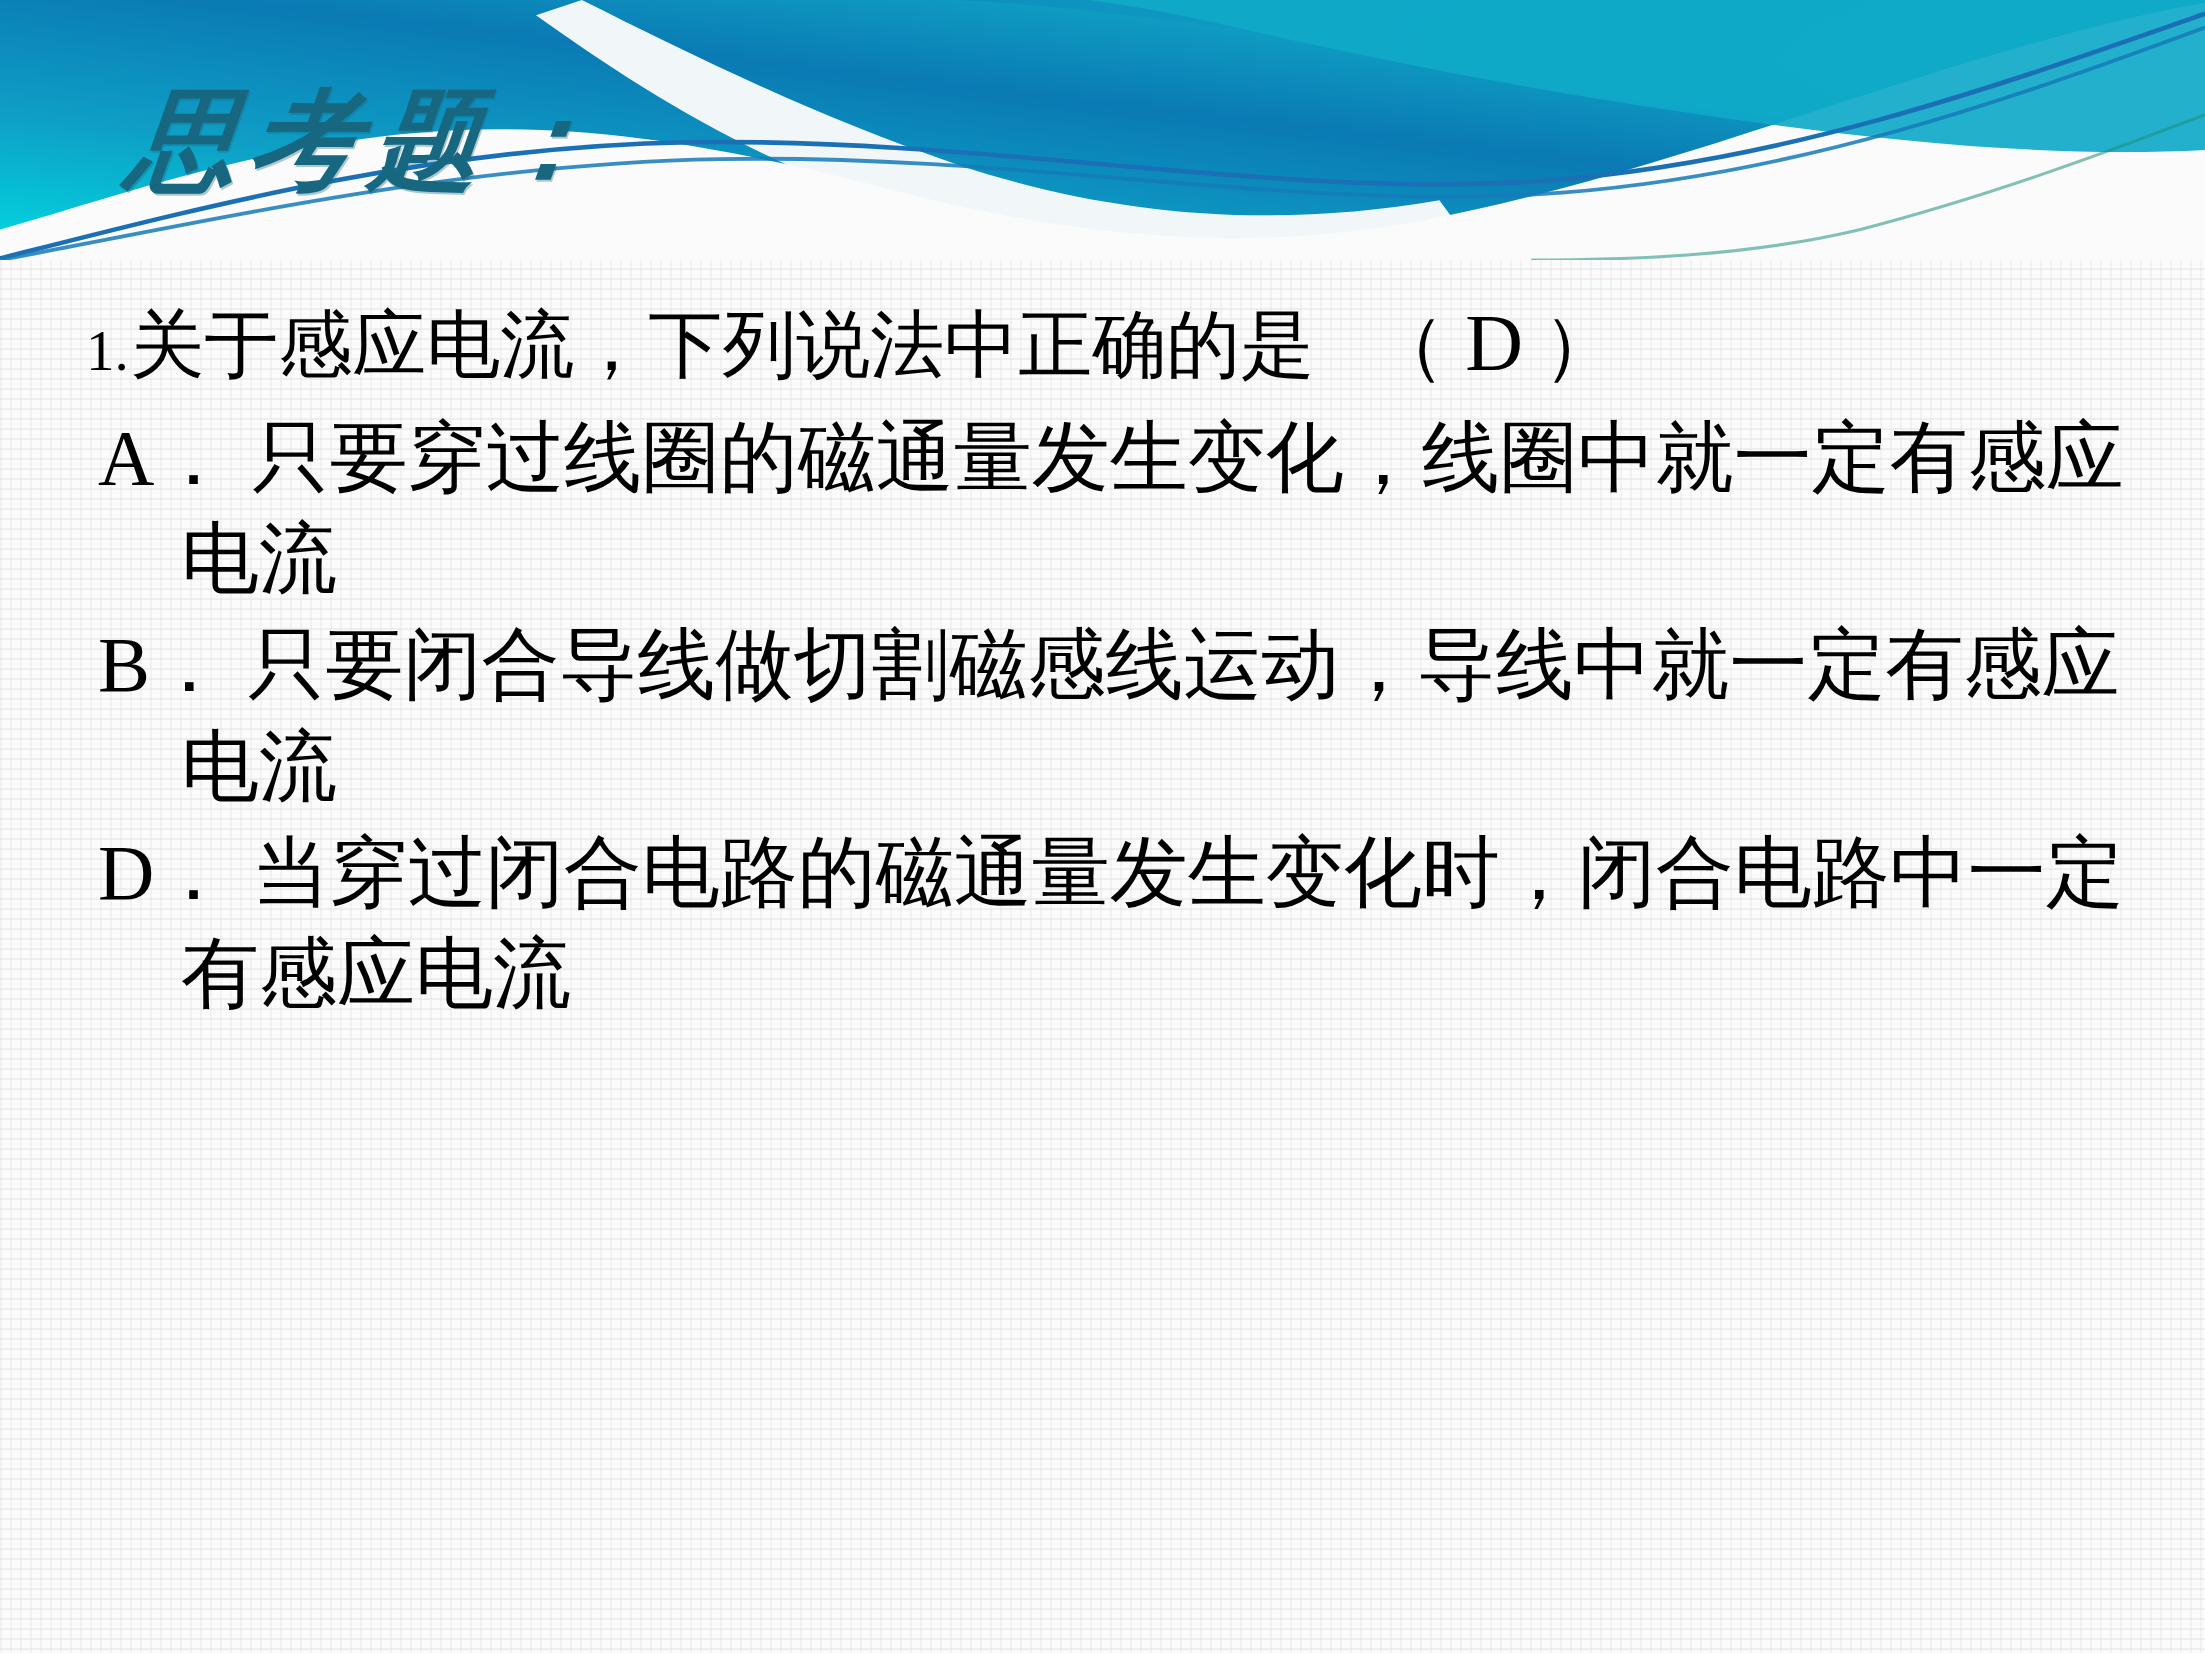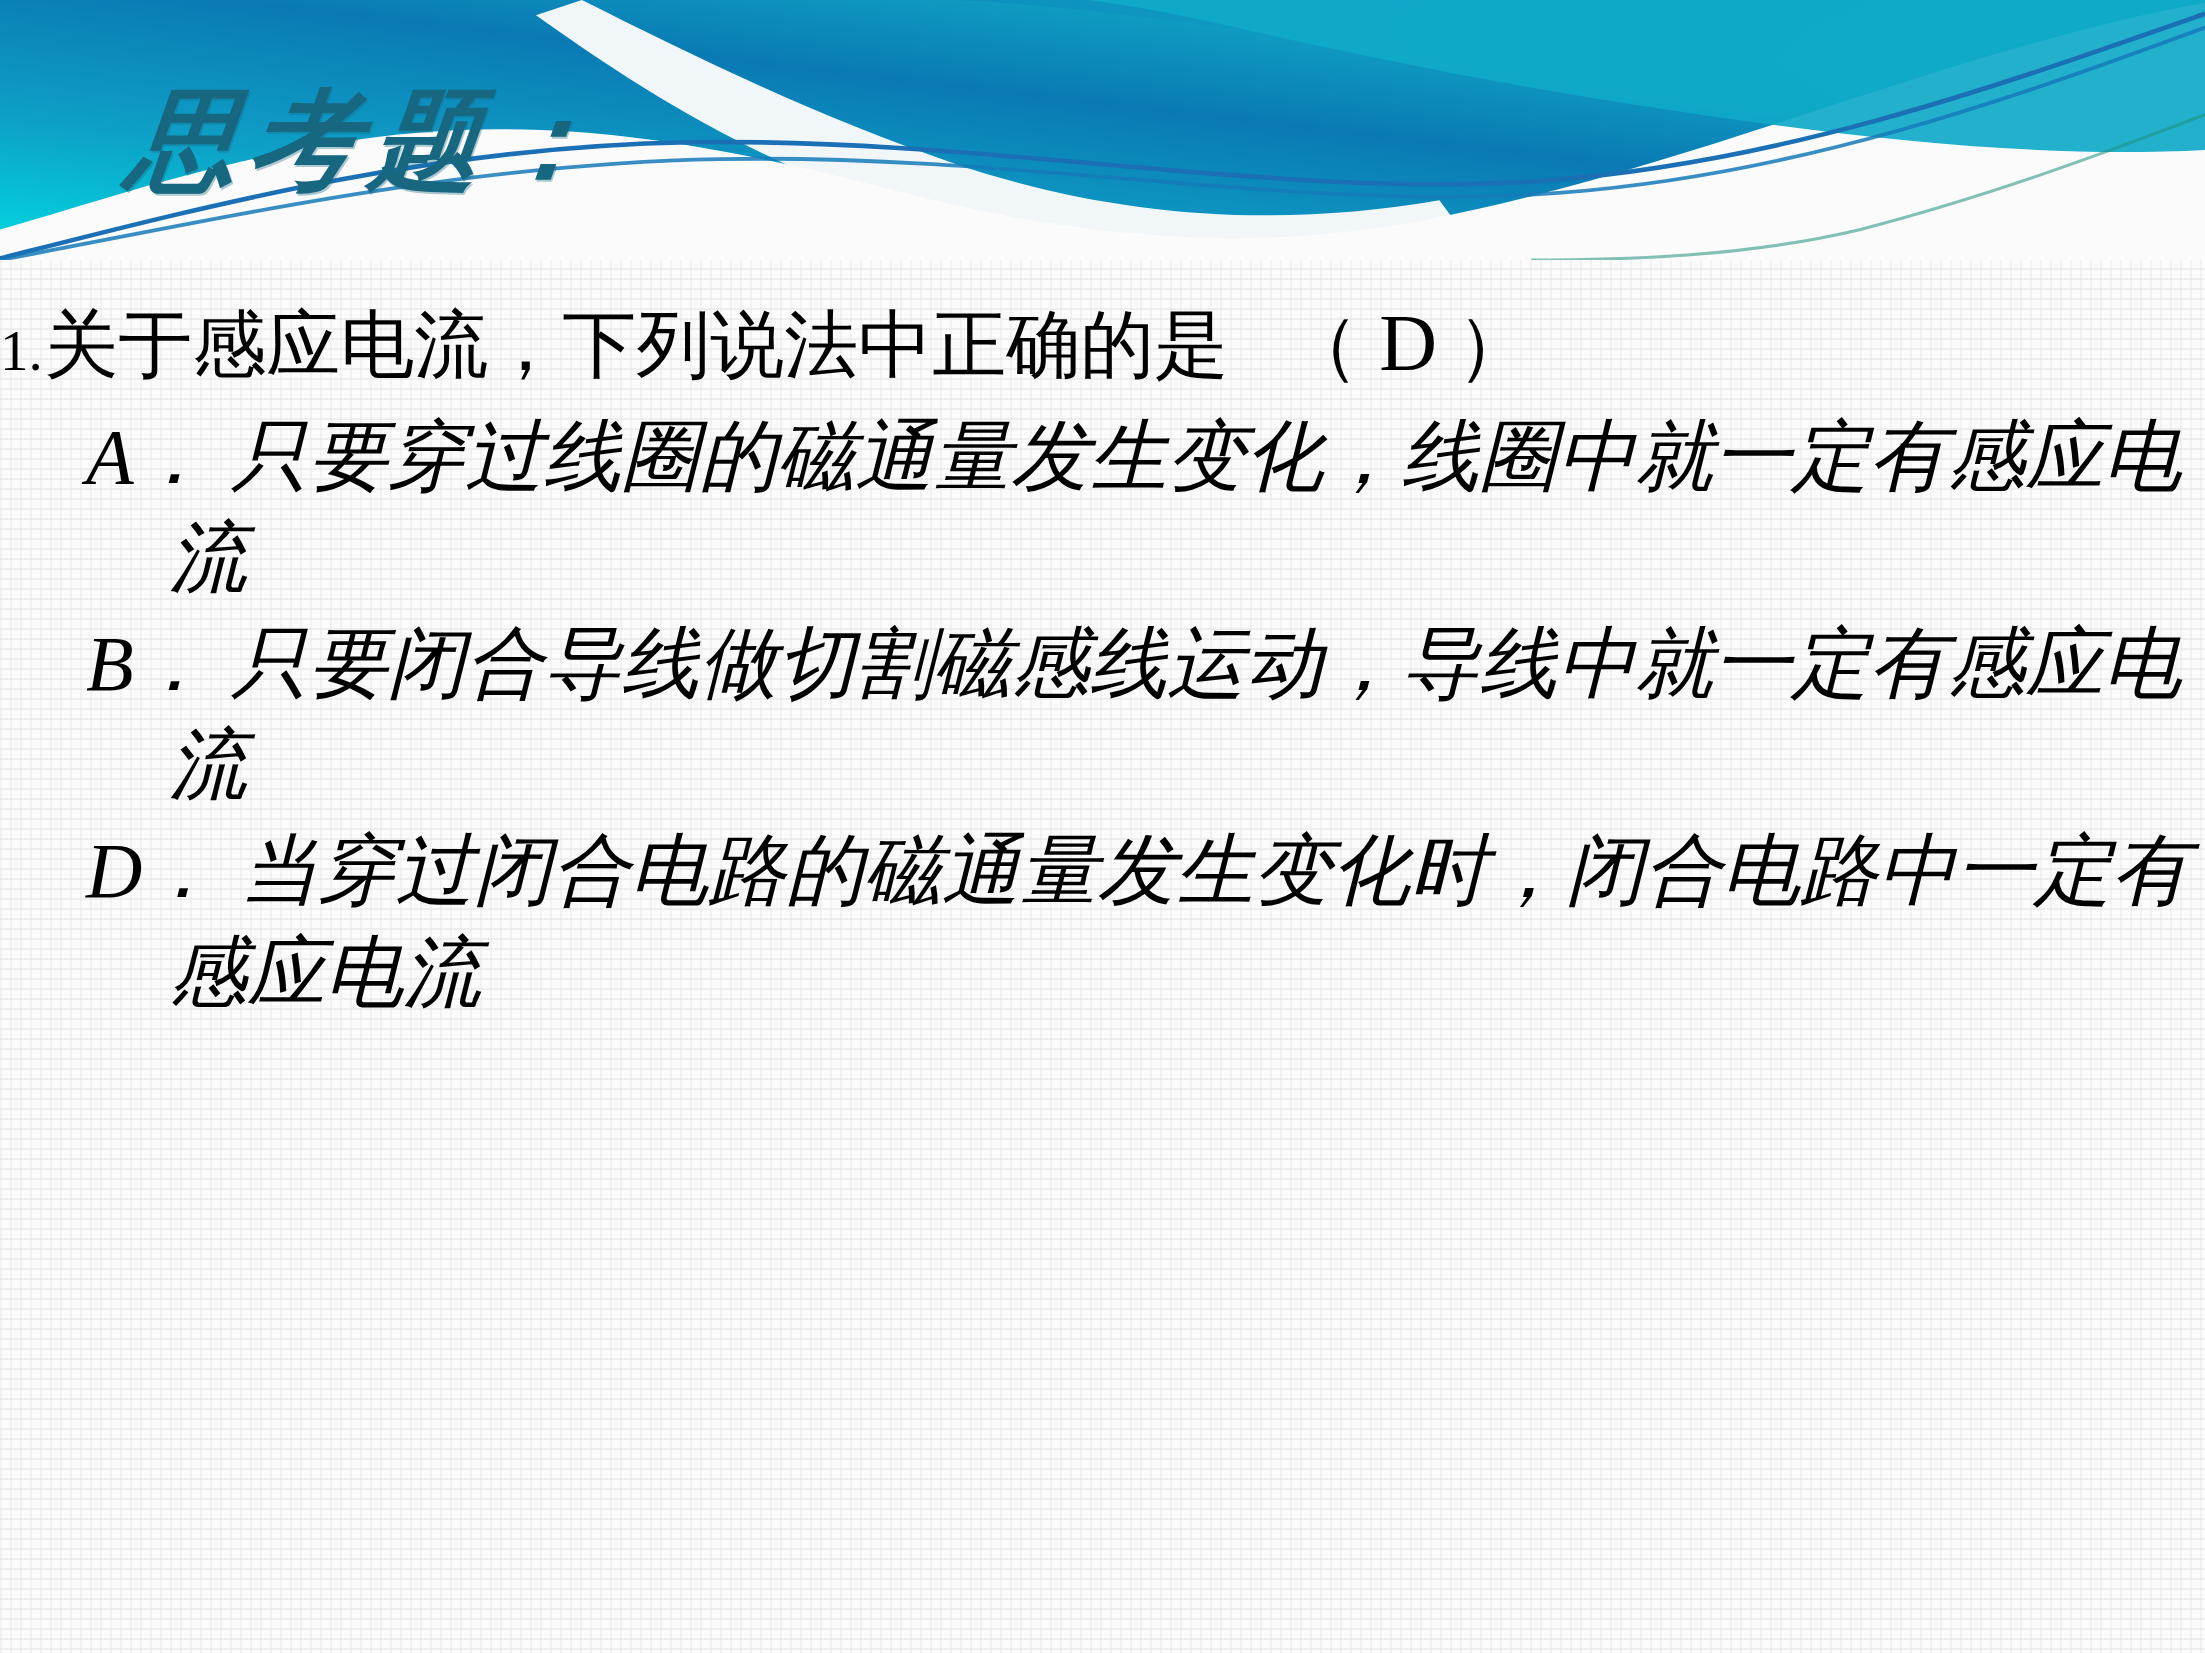--- a/index.html
+++ b/index.html
@@ -68,43 +68,43 @@
   .body-area {
     position: absolute;
     left: 0;
     top: 291px;
     width: 2205px;
   }
 
   .q-stem {
     position: relative;
     margin: 0 0 10.7px 0;
+    padding-left: 86px;
     font-size: 74px;
     line-height: 1.30;
     color: #000000;
     white-space: nowrap;
   }
   .q-stem .q-num {
     font-size: 57px;
     vertical-align: baseline;
     margin-right: 1.5px;
   }
   .q-stem .q-answer-wrap {
     margin-left: 57px;
   }
   .q-stem .q-answer {
     font-size: 80px;
     padding: 0 20px;
   }
 
   .options {
-    margin: 0;
+    margin: 12px;
     padding: 0;
     list-style: none;
-    font-style: italic;
   }
   .option {
     position: relative;
     padding-left: 86px;
     text-indent: -23px;
     margin-bottom: 4.6px;
     font-size: 78px;
     line-height: 1.30;
     color: #000000;
   }

